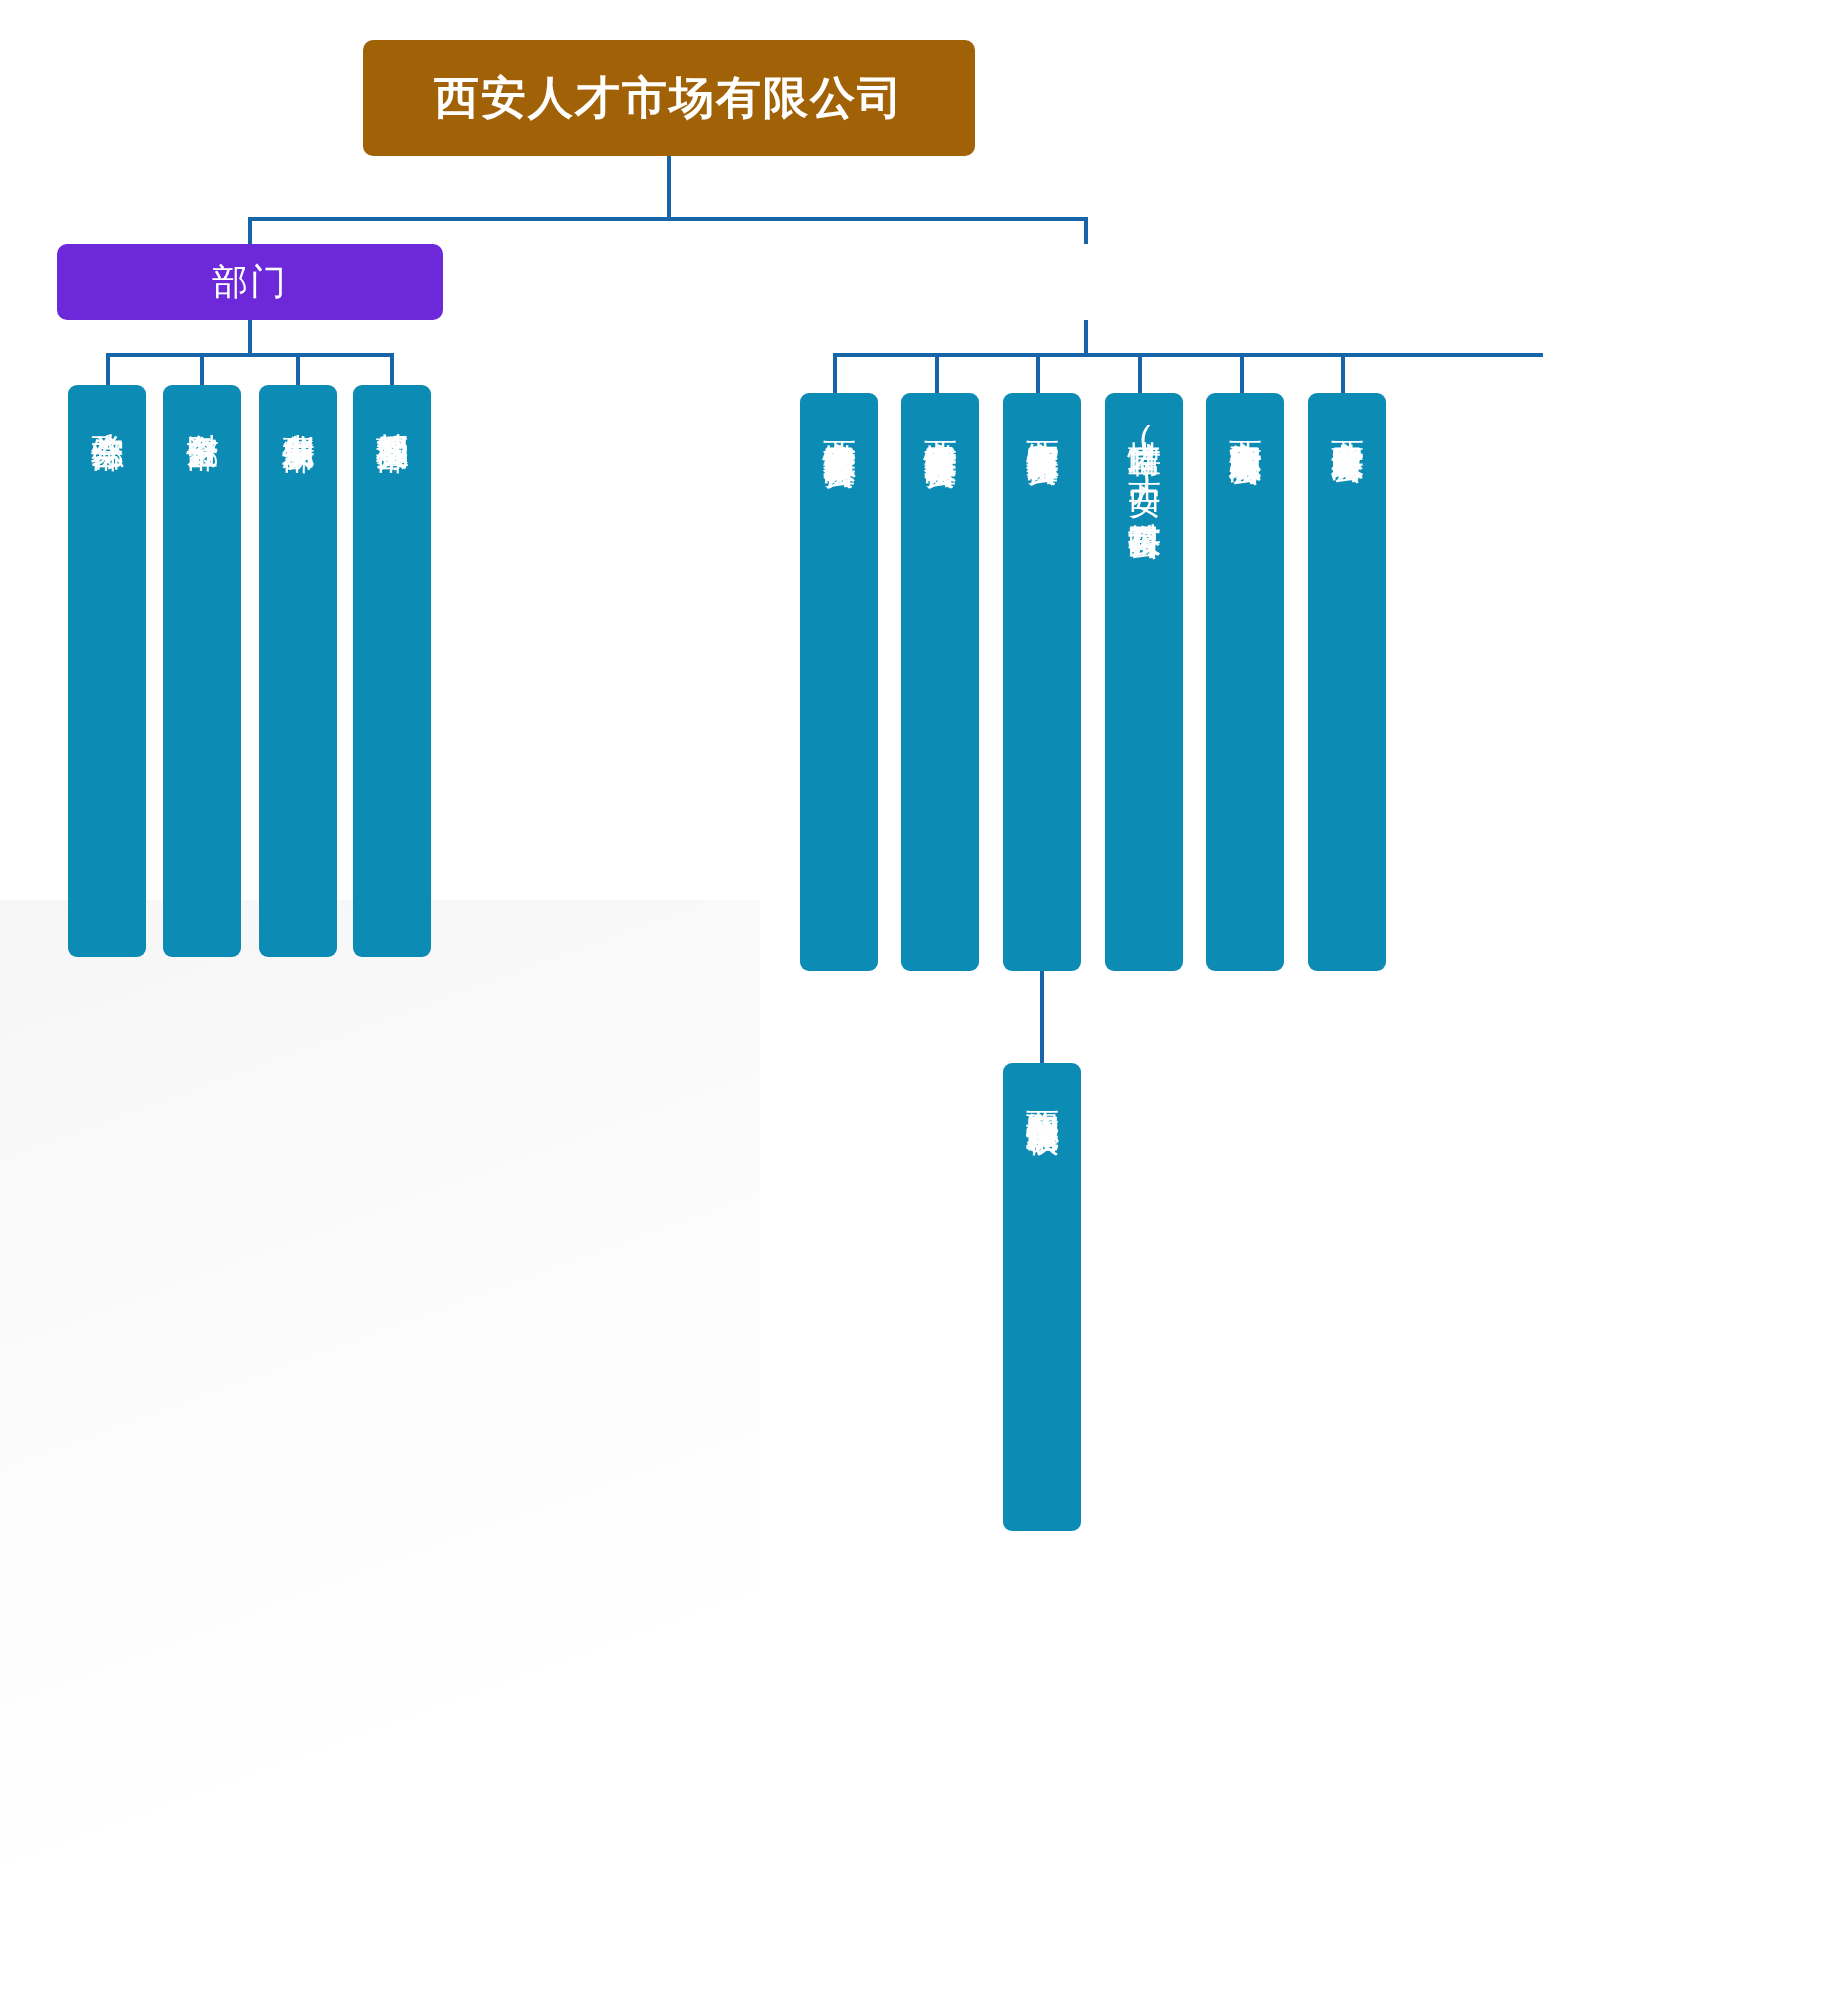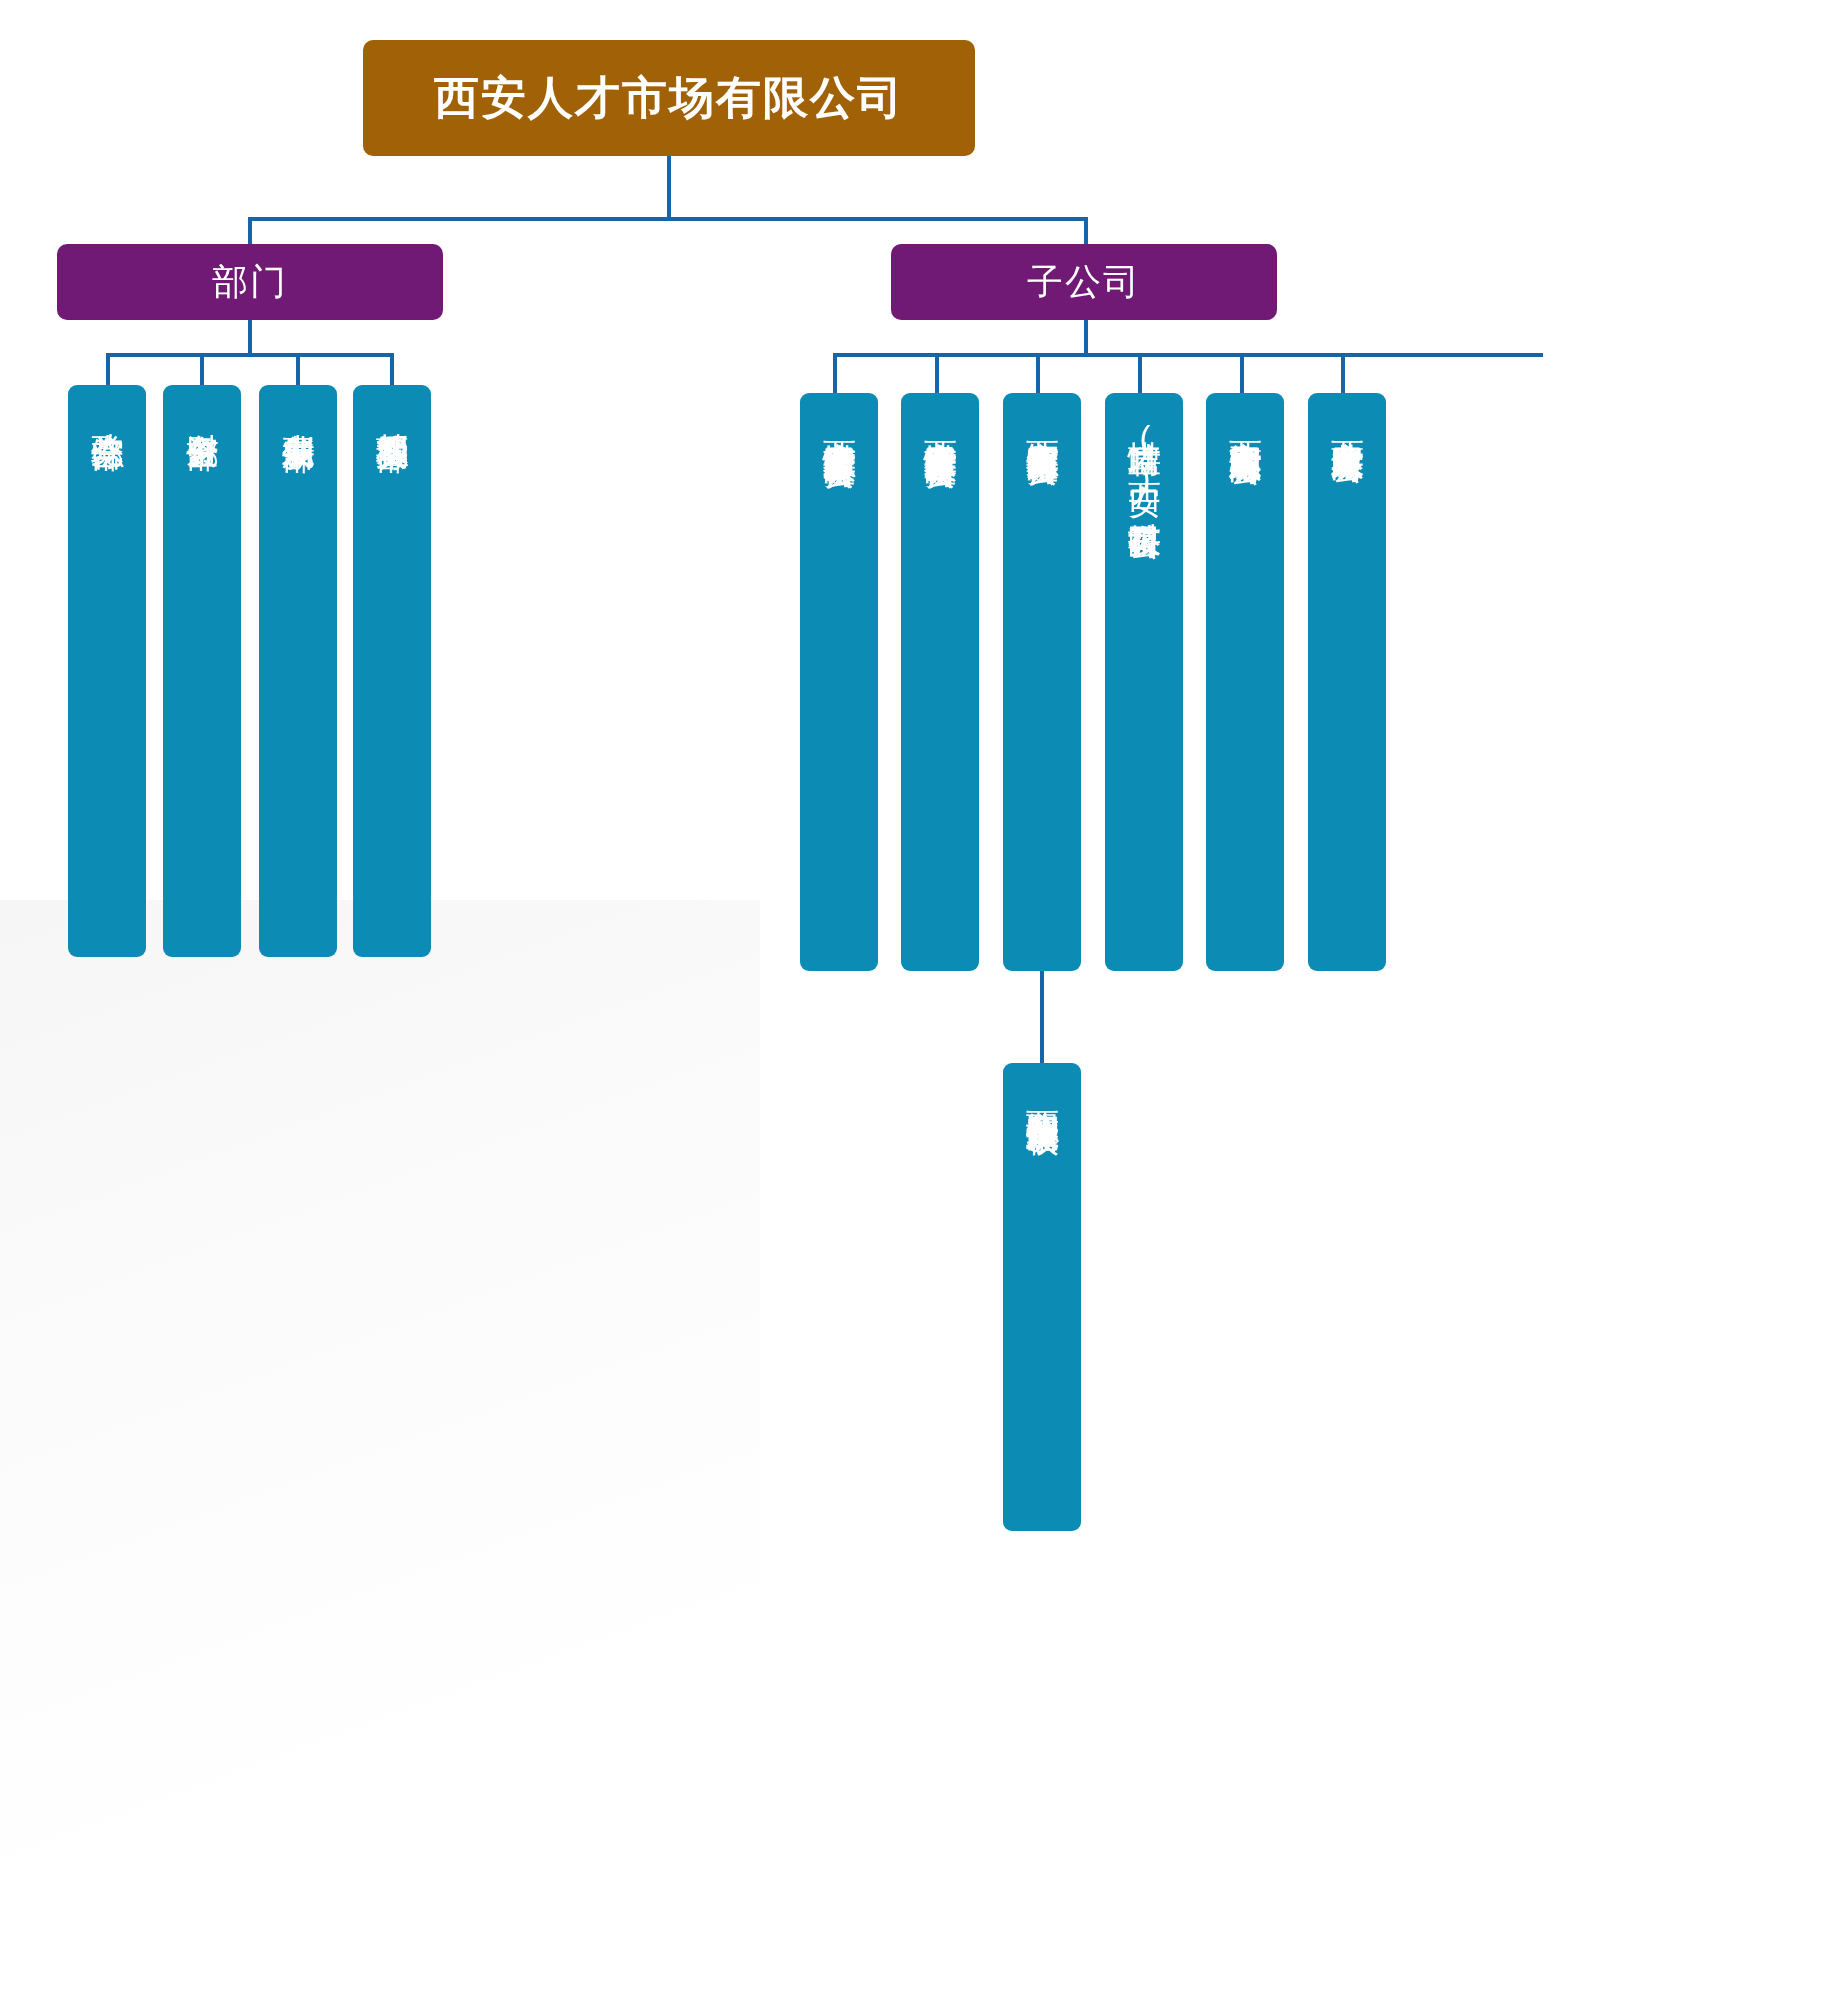--- a/index.html
+++ b/index.html
@@ -22,21 +22,21 @@
   .node{position:absolute;box-sizing:border-box;display:flex;
         align-items:center;justify-content:center;color:#fff;}
 
   
   .root{
     background:#a16207;border-radius:10px;
     font-size:45px;font-weight:bold;letter-spacing:2px;
   }
   
   .group{
-    background:#701a75;border-radius:10px;
+    background:#6d28d9;border-radius:10px;
     font-size:36px;letter-spacing:2px;
   }
   
   .leaf{
     background:#0C8CB4;border-radius:9px;
     font-size:33px;line-height:1.06;letter-spacing:1px;
     writing-mode:vertical-rl;text-orientation:upright;
     padding:22px 0;white-space:nowrap;
     justify-content:flex-start;align-items:center;
   }
@@ -60,23 +60,20 @@
 
   <div class="ln vl" style="left:667px;top:156px;width:4px;height:61px;"></div>
   <div class="ln hl" style="left:248px;top:217px;width:840px;height:4px;"></div>
   <div class="ln vl" style="left:248px;top:217px;width:4px;height:27px;"></div>
   <div class="ln vl" style="left:1084px;top:217px;width:4px;height:27px;"></div>
 
   <div class="node group" style="left:57px;top:244px;width:386px;height:76px;">
     <span>部门</span>
   </div>
 
-  <div class="node group" style="left:891px;top:244px;width:386px;height:76px;">
-    <span>子公司</span>
-  </div>
 
   <div class="ln vl" style="left:248px;top:320px;width:4px;height:33px;"></div>
   <div class="ln hl" style="left:106px;top:353px;width:288px;height:4px;"></div>
   <div class="ln vl" style="left:106px;top:353px;width:4px;height:32px;"></div>
   <div class="ln vl" style="left:200px;top:353px;width:4px;height:32px;"></div>
   <div class="ln vl" style="left:296px;top:353px;width:4px;height:32px;"></div>
   <div class="ln vl" style="left:390px;top:353px;width:4px;height:32px;"></div>
 
   <div class="node leaf" style="left:68px;top:385px;width:78px;height:572px;">
     <span>党政综合部</span>

